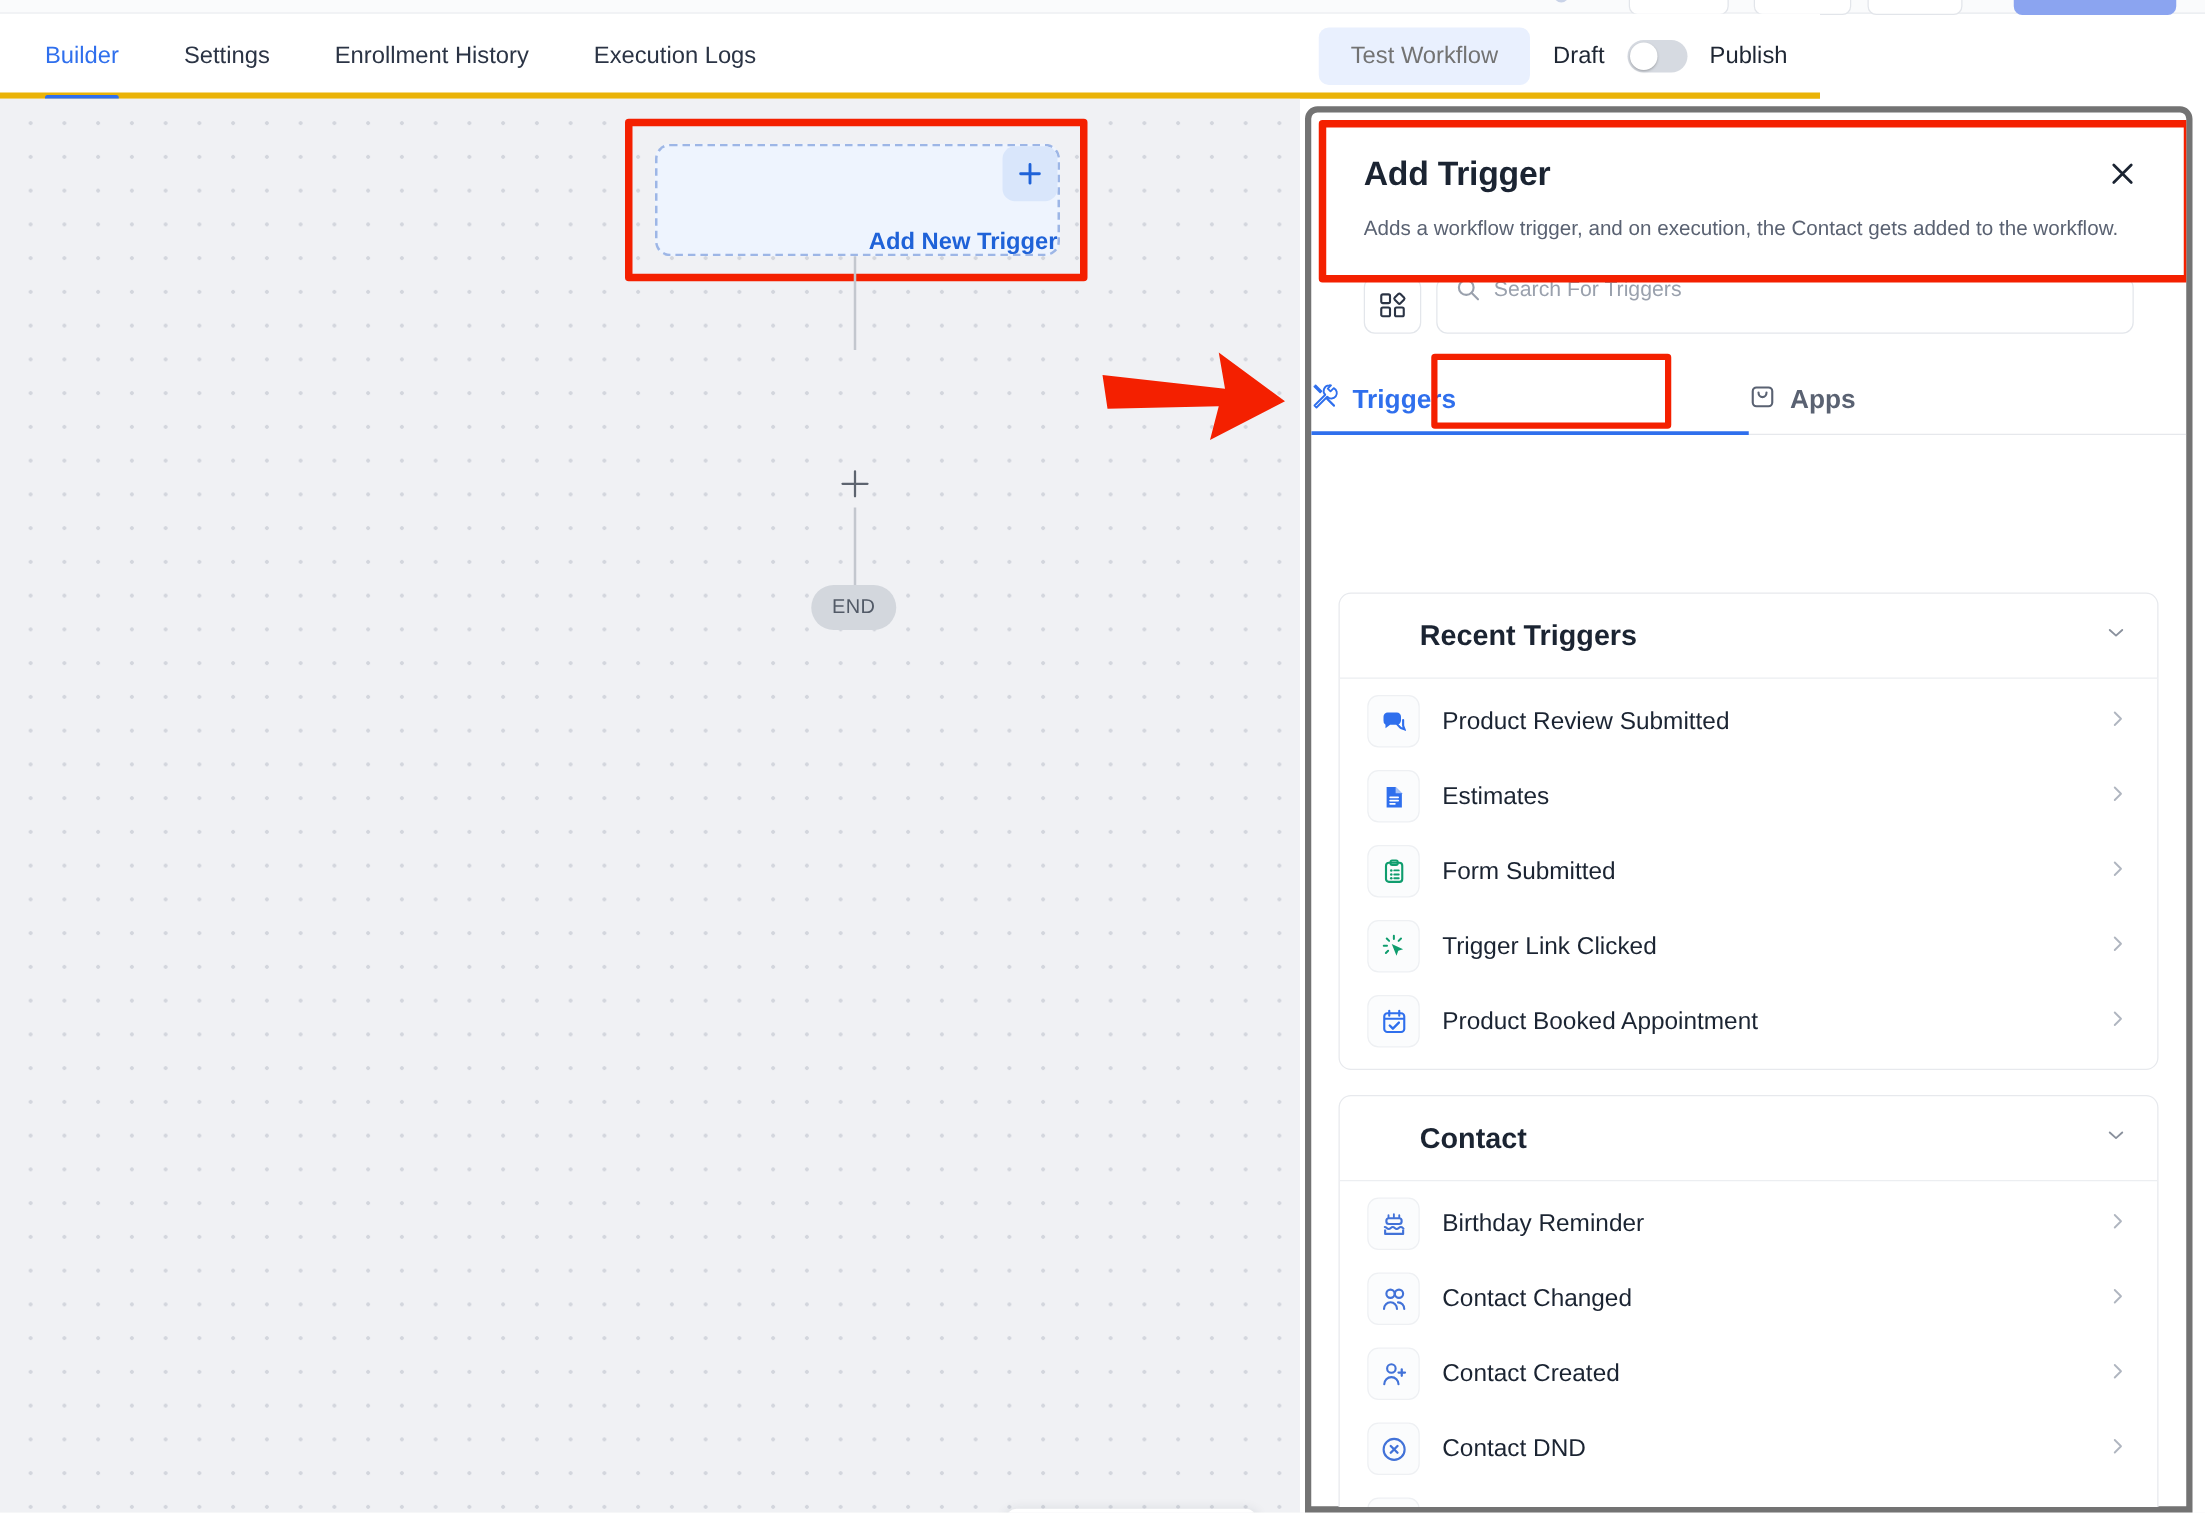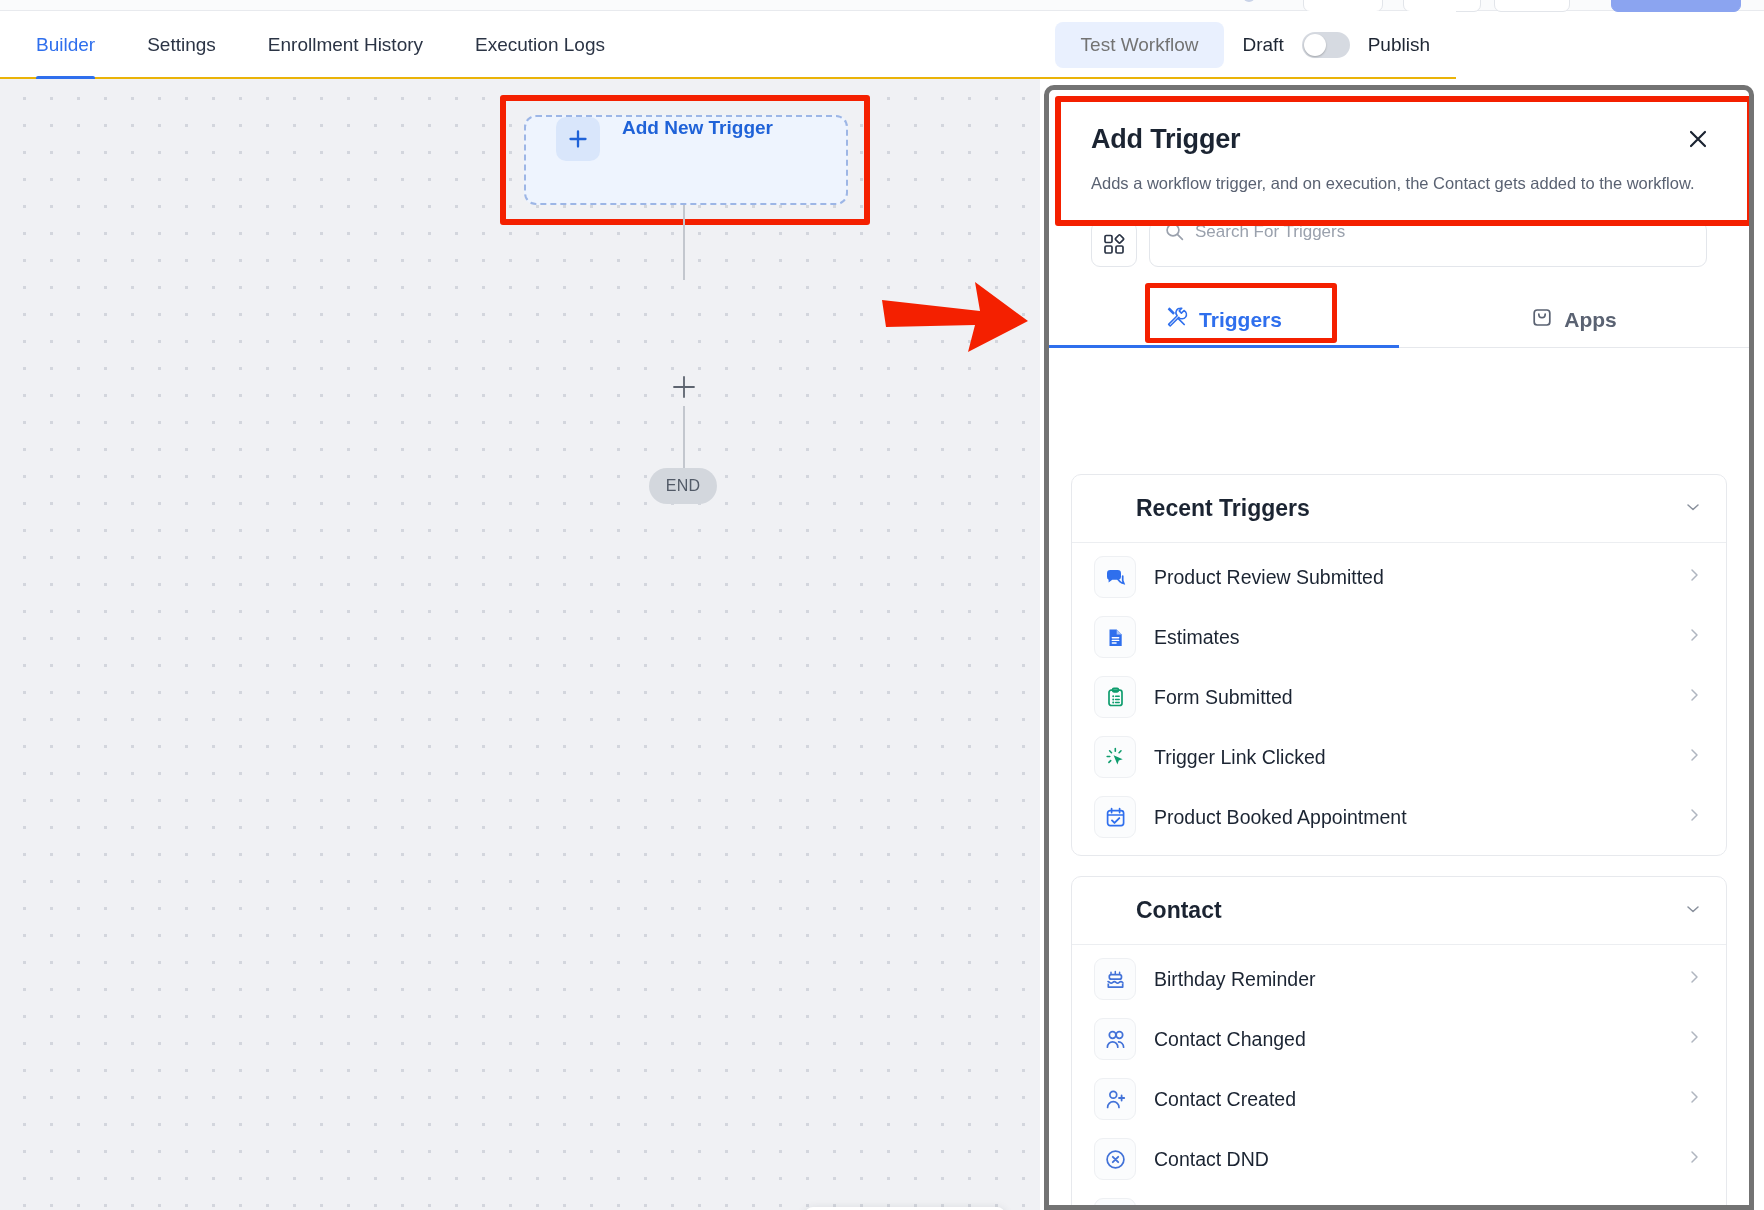--- a/index.html
+++ b/index.html
@@ -21,21 +21,21 @@
   }
   .stub-pill.blue { background: #8ba4f0; border-color: #8ba4f0; }
   .stub-dot {
     position: absolute; top: -10px; width: 12px; height: 12px;
     border-radius: 50%; background: #c9d3e8;
   }
 
   
   .header {
     position: absolute; top: 11px; left: 0; width: 1456px; height: 68px;
-    background: #ffffff; border-bottom: 2px solid #eab308;
+    background: #ffffff; border-bottom: 5px solid #eab308;
   }
   .tabs { position: absolute; left: 36px; top: 0; height: 68px; display: flex; align-items: center; gap: 0; }
   .tab {
     position: relative; height: 68px; display: flex; align-items: center;
     padding: 0 26px; font-size: 19px; color: #2b3445; cursor: pointer;
     white-space: nowrap;
   }
   .tab:first-child { padding-left: 0; padding-right: 26px; }
   .tab.active { color: #2f6fed; font-weight: 400; }
   .tab.active::after {
@@ -71,21 +71,21 @@
     background-position: 11px 6px;
     overflow: hidden;
   }
   .node-highlight {
     position: absolute; left: 500px; top: 16px; width: 370px; height: 130px;
     border: 6px solid #f42000; border-radius: 3px; background: transparent;
   }
   .add-trigger-node {
     position: absolute; left: 524px; top: 36px; width: 324px; height: 90px;
     background: #eef4fe; border: 2px dashed #9db6e6; border-radius: 12px;
-    display: flex; align-items: flex-start; padding-left: 30px; gap: 22px; cursor: pointer;
+    display: flex; align-items: flex-end; padding-left: 30px; gap: 22px; cursor: pointer; flex-direction: column;
   }
   .plus-box {
     width: 44px; height: 44px; border-radius: 10px; background: #d9e6fb;
     display: flex; align-items: center; justify-content: center; flex: none;
   }
   .plus-box svg { display: block; }
   .add-trigger-label { font-size: 19px; color: #1f62d8; font-weight: bold; }
 
   .conn-line-1 {
     position: absolute; left: 683px; top: 126px; width: 2px; height: 75px; background: #c3c7ce;
@@ -142,21 +142,21 @@
   .search-box input {
     border: none; outline: none; font-size: 17px; color: #1b2432;
     font-family: inherit; background: transparent; width: 100%;
   }
   .search-box input::placeholder { color: #9aa1ad; }
 
   .panel-tabs {
     display: flex; margin-top: 26px; border-bottom: 1px solid #e6e8ec; position: relative;
   }
   .ptab {
-    flex: 1; display: flex; align-items: center; justify-content: center; gap: 11px;
+    flex: 1; display: flex; align-items: center; justify-content: flex-start; gap: 11px;
     height: 54px; font-size: 21px; font-weight: bold; color: #5a6272; cursor: pointer;
   }
   .ptab.active { color: #2f6fed; }
   .ptab.active::after {
     content: ""; position: absolute; left: 0; width: 50%; bottom: -1px; height: 3px; background: #2f6fed;
   }
   .tab-highlight {
     position: absolute; left: 96px; top: -10px; width: 192px; height: 60px;
     border: 5px solid #f42000; border-radius: 3px; pointer-events: none; background: transparent;
   }

